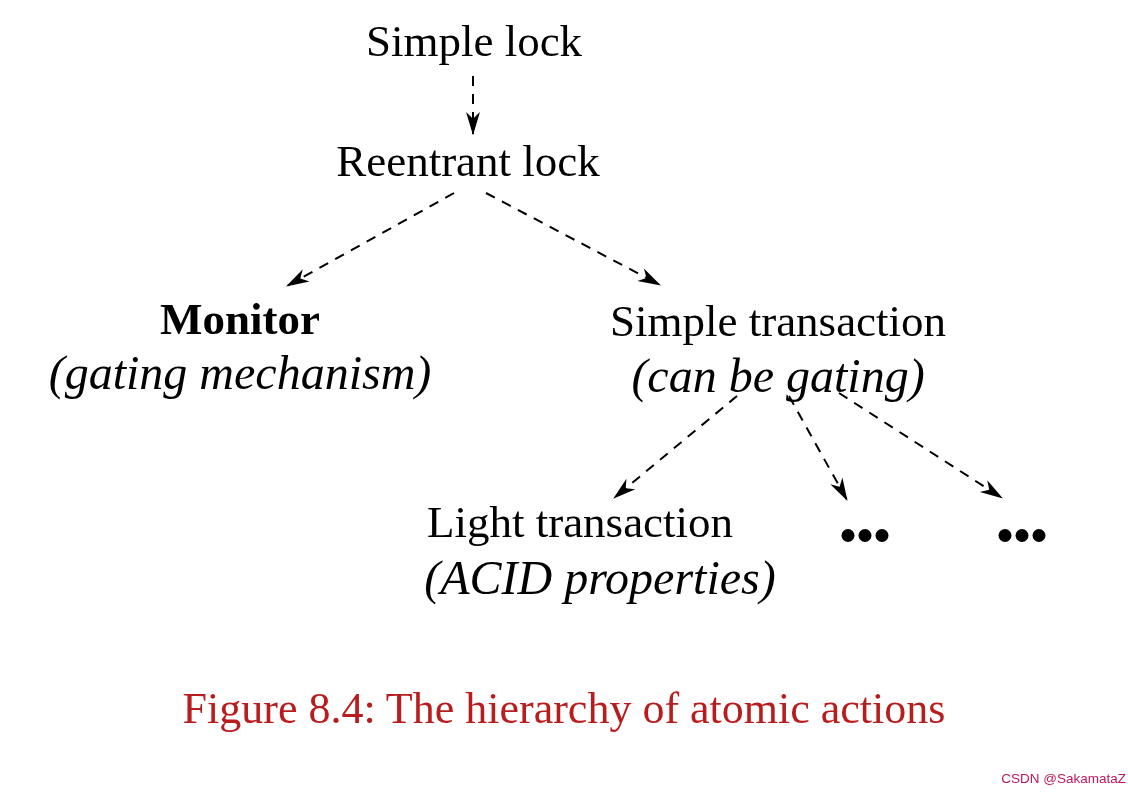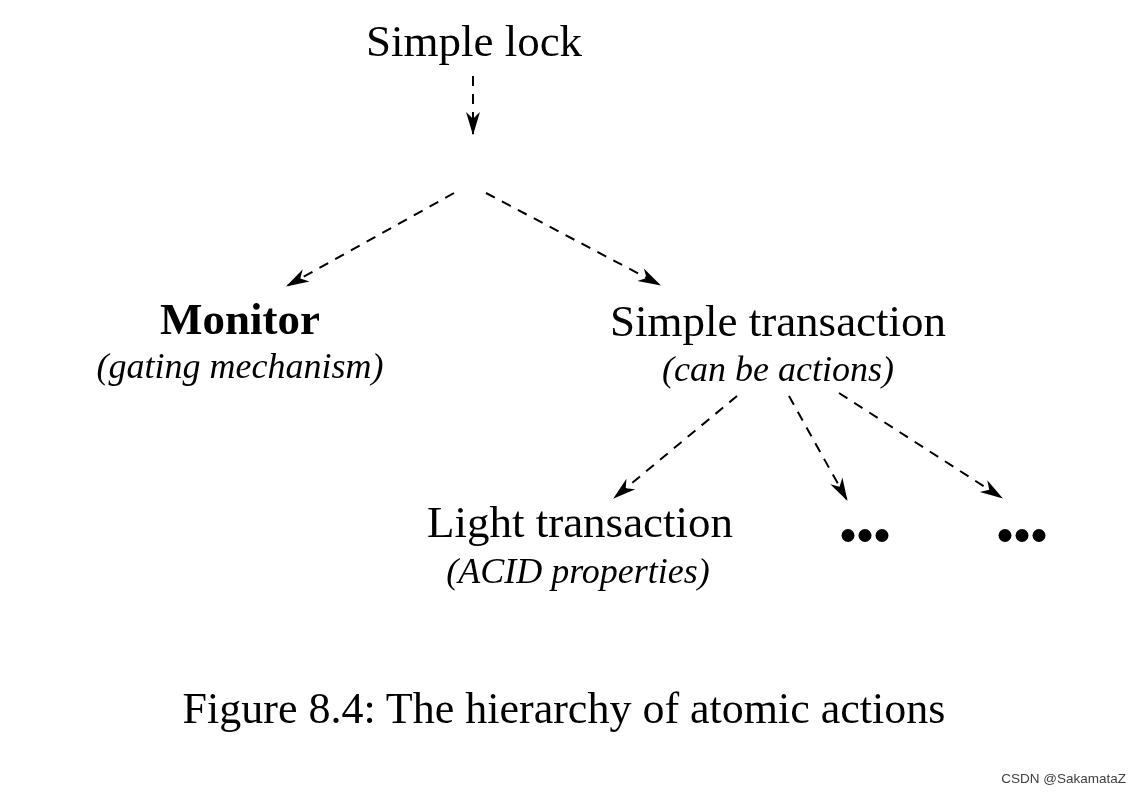--- a/index.html
+++ b/index.html
@@ -29,21 +29,21 @@
     white-space: nowrap;
     font-size: 45px;
     line-height: 1.15;
     color: #000000;
     text-align: center;
   }
   .sublabel {
     position: absolute;
     transform: translateX(-50%);
     white-space: nowrap;
-    font-size: 36px;
+    font-size: 48px;
     font-style: italic;
     line-height: 1.1;
     color: #000000;
     text-align: center;
   }
   .dots {
     position: absolute;
     transform: translateX(-50%);
     display: flex;
     gap: 4px;
@@ -55,21 +55,21 @@
     border-radius: 50%;
     background: #000000;
   }
   .caption {
     position: absolute;
     left: 0;
     width: 1128px;
     text-align: center;
     font-size: 44px;
     line-height: 1.15;
-    color: #000000;
+    color: #b91c1c;
   }
   .watermark {
     position: absolute;
     right: 2px;
     top: 771px;
     font-family: "Liberation Sans", sans-serif;
     font-size: 13.5px;
     line-height: 1.2;
   }
 </style>
@@ -89,39 +89,40 @@
       <line x1="454" y1="193" x2="287" y2="286" marker-end="url(#arrowhead)"></line>
       <line x1="486" y1="193" x2="660" y2="285" marker-end="url(#arrowhead)"></line>
       <line x1="737" y1="396" x2="614" y2="498" marker-end="url(#arrowhead)"></line>
       <line x1="789" y1="396" x2="847" y2="500" marker-end="url(#arrowhead)"></line>
       <line x1="839" y1="393" x2="1002" y2="498" marker-end="url(#arrowhead)"></line>
     </g>
   </svg>
 
   <div class="node" style="left:474px; top:16px;">Simple lock</div>
 
+  <div class="node" style="left:468px; top:136px;">Reentrant lock</div>
 
   <div class="node" style="left:240px; top:294px;font-weight:bold;">Monitor</div>
   <div class="sublabel" style="left:240px; top:347px;">(gating mechanism)</div>
 
   <div class="node" style="left:778px; top:296px;">Simple transaction</div>
-  <div class="sublabel" style="left:778px; top:350px;">(can be actions)</div>
+  <div class="sublabel" style="left:778px; top:350px;">(can be gating)</div>
 
   <div class="node" style="left:580px; top:497px;">Light transaction</div>
-  <div class="sublabel" style="left:578px; top:552px;">(ACID properties)</div>
+  <div class="sublabel" style="left:600px; top:552px;">(ACID properties)</div>
 
   <div class="dots" style="left:865px; top:529px;" aria-label="...">
     <span class="dot"></span>
     <span class="dot"></span>
     <span class="dot"></span>
   </div>
 
   <div class="dots" style="left:1022px; top:529px;" aria-label="...">
     <span class="dot"></span>
     <span class="dot"></span>
     <span class="dot"></span>
   </div>
 
   <div class="caption" style="top:684px;">Figure 8.4: The hierarchy of atomic actions</div>
 
-  <div class="watermark" id="watermark" style="color: #404040;">CSDN @SakamataZ</div>
+  <div class="watermark" id="watermark" style="color: #be185d;">CSDN @SakamataZ</div>
 
 </div>
 
 </body></html>

